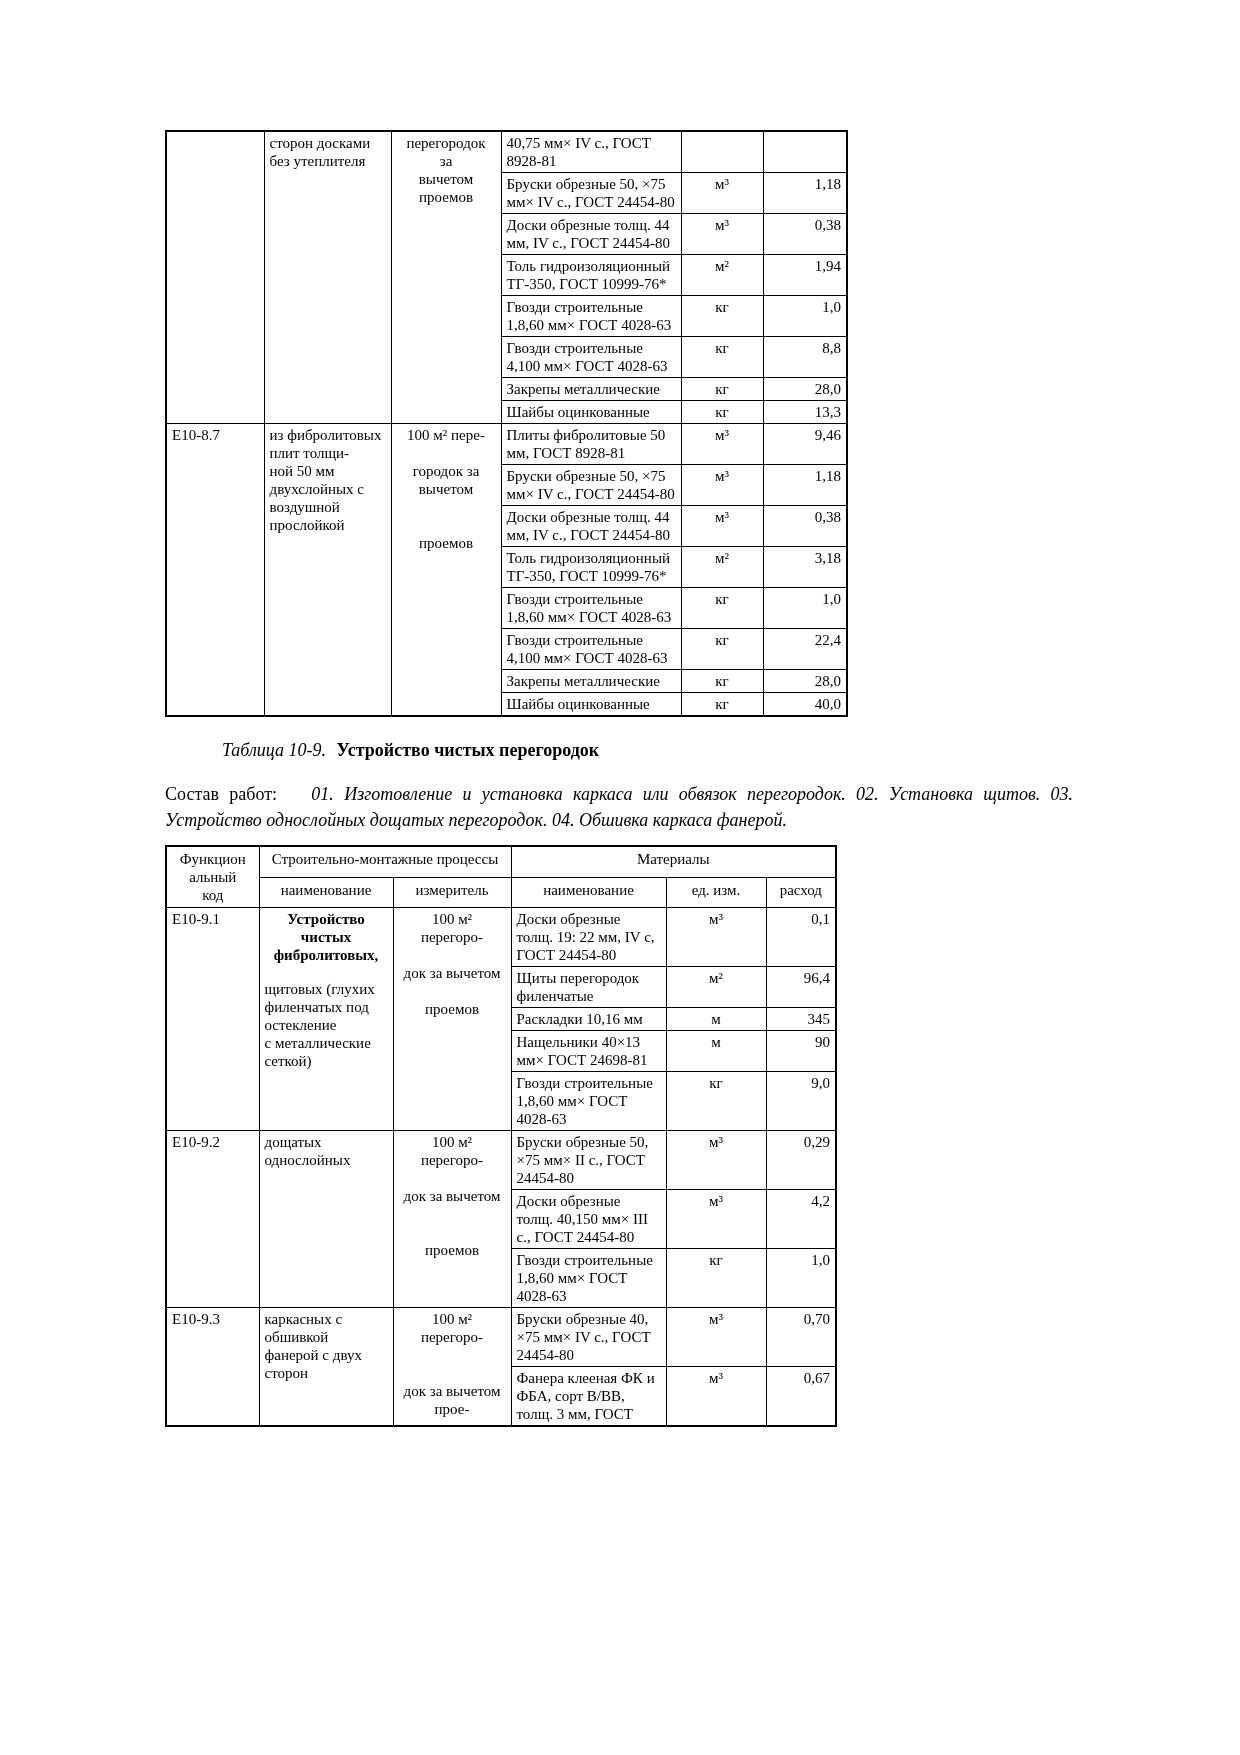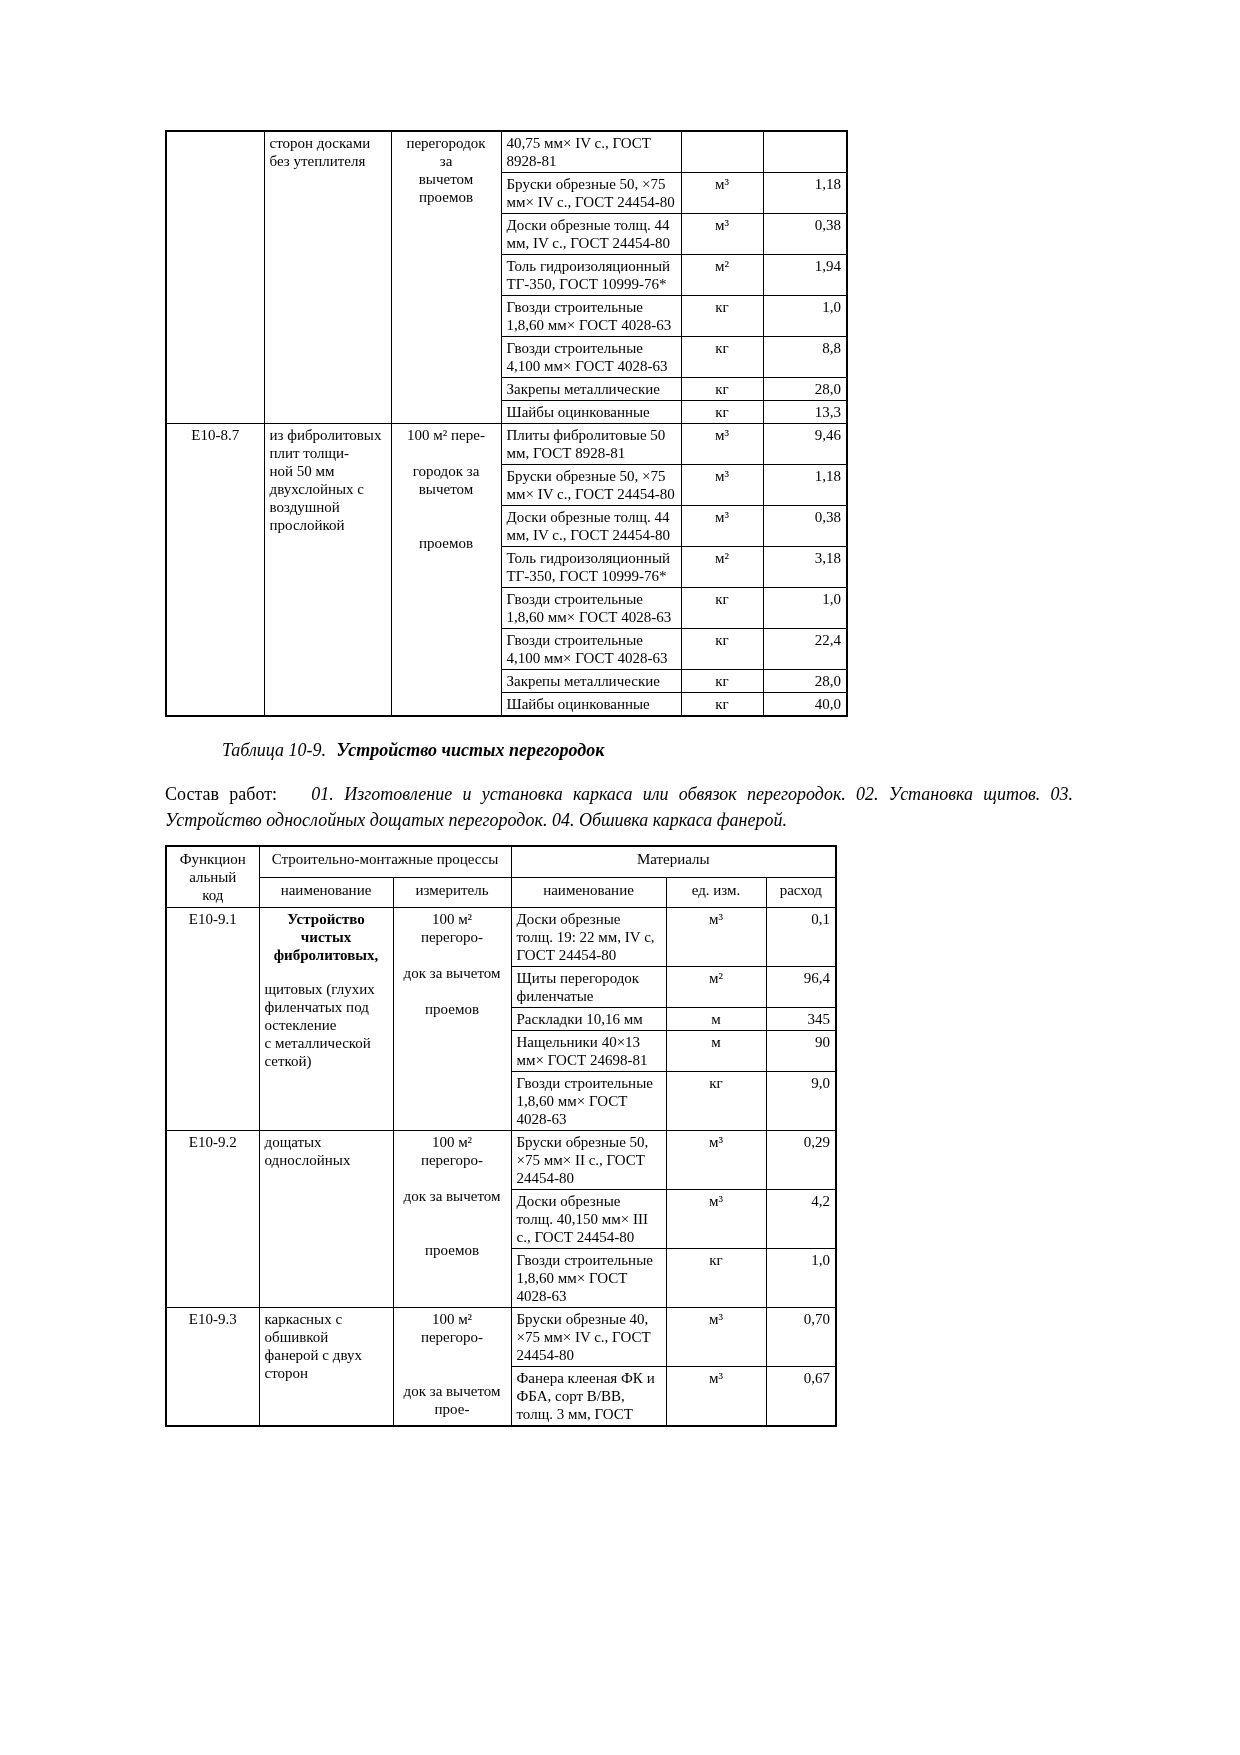--- a/index.html
+++ b/index.html
@@ -20,33 +20,33 @@
     vertical-align: top;
     padding: 2px 5px;
     font-size: 15px; line-height: 18px; font-weight: normal;
     overflow: hidden;
   }
   .top-table { width: 681px; }
   .bottom-table { width: 670px; border-bottom: none; margin-top: 12px; }
   .bottom-table thead th { text-align: center; padding: 3px 3px; }
   .no-bottom { border-bottom: none !important; margin-left: 40px; }
 
-  .code-cell { text-align: center; }
+  .code-cell { }
   .desc-cell { padding-left: 7px; }
   .measure-cell { text-align: center; }
   .mat-name { padding-left: 7px; }
   .unit-cell { text-align: center; }
   .value-cell { text-align: right; padding-top: 5px; }
   .pad-top { padding-top: 70px; }
   .group-heading { font-weight: bold; text-align: center; margin-bottom: 16px; }
   .tline { min-height: 18px; }
 
   .caption { margin: 22px 0 0 57px; font-size: 18px; line-height: 22px; }
   .cap-prefix { font-style: italic; margin-right: 6px; }
-  .cap-title { font-weight: bold; font-style: italic; }
+  .cap-title { font-weight: bold; }
   .works { margin: 20px 0 0 0; width: 908px; font-size: 18px; line-height: 26px; text-align: justify; }
   .works-label { margin-right: 24px; }
   .works-text { font-style: italic; }
 </style>
 </head>
 <body>
 
 <div class="page">
 
   <table class="doc-table top-table">
@@ -213,21 +213,21 @@
           <td class="code-cell pad-top" rowspan="5">Е10-9.1</td>
           <td class="desc-cell" rowspan="5">
             <div class="group-heading">
               <div class="tline">Устройство</div>
               <div class="tline">чистых</div>
               <div class="tline">фибролитовых,</div>
             </div>
             <div class="tline">щитовых (глухих</div>
             <div class="tline">филенчатых под</div>
             <div class="tline">остекление</div>
-            <div class="tline">с металлической</div>
+            <div class="tline">с металлические</div>
             <div class="tline">сеткой)</div>
           </td>
           <td class="measure-cell pad-top" rowspan="5">
             <div class="tline">100 м²</div>
             <div class="tline">перегоро-</div>
             <div class="tline">&nbsp;</div>
             <div class="tline">док за вычетом</div>
             <div class="tline">&nbsp;</div>
             <div class="tline">проемов</div>
           </td>

